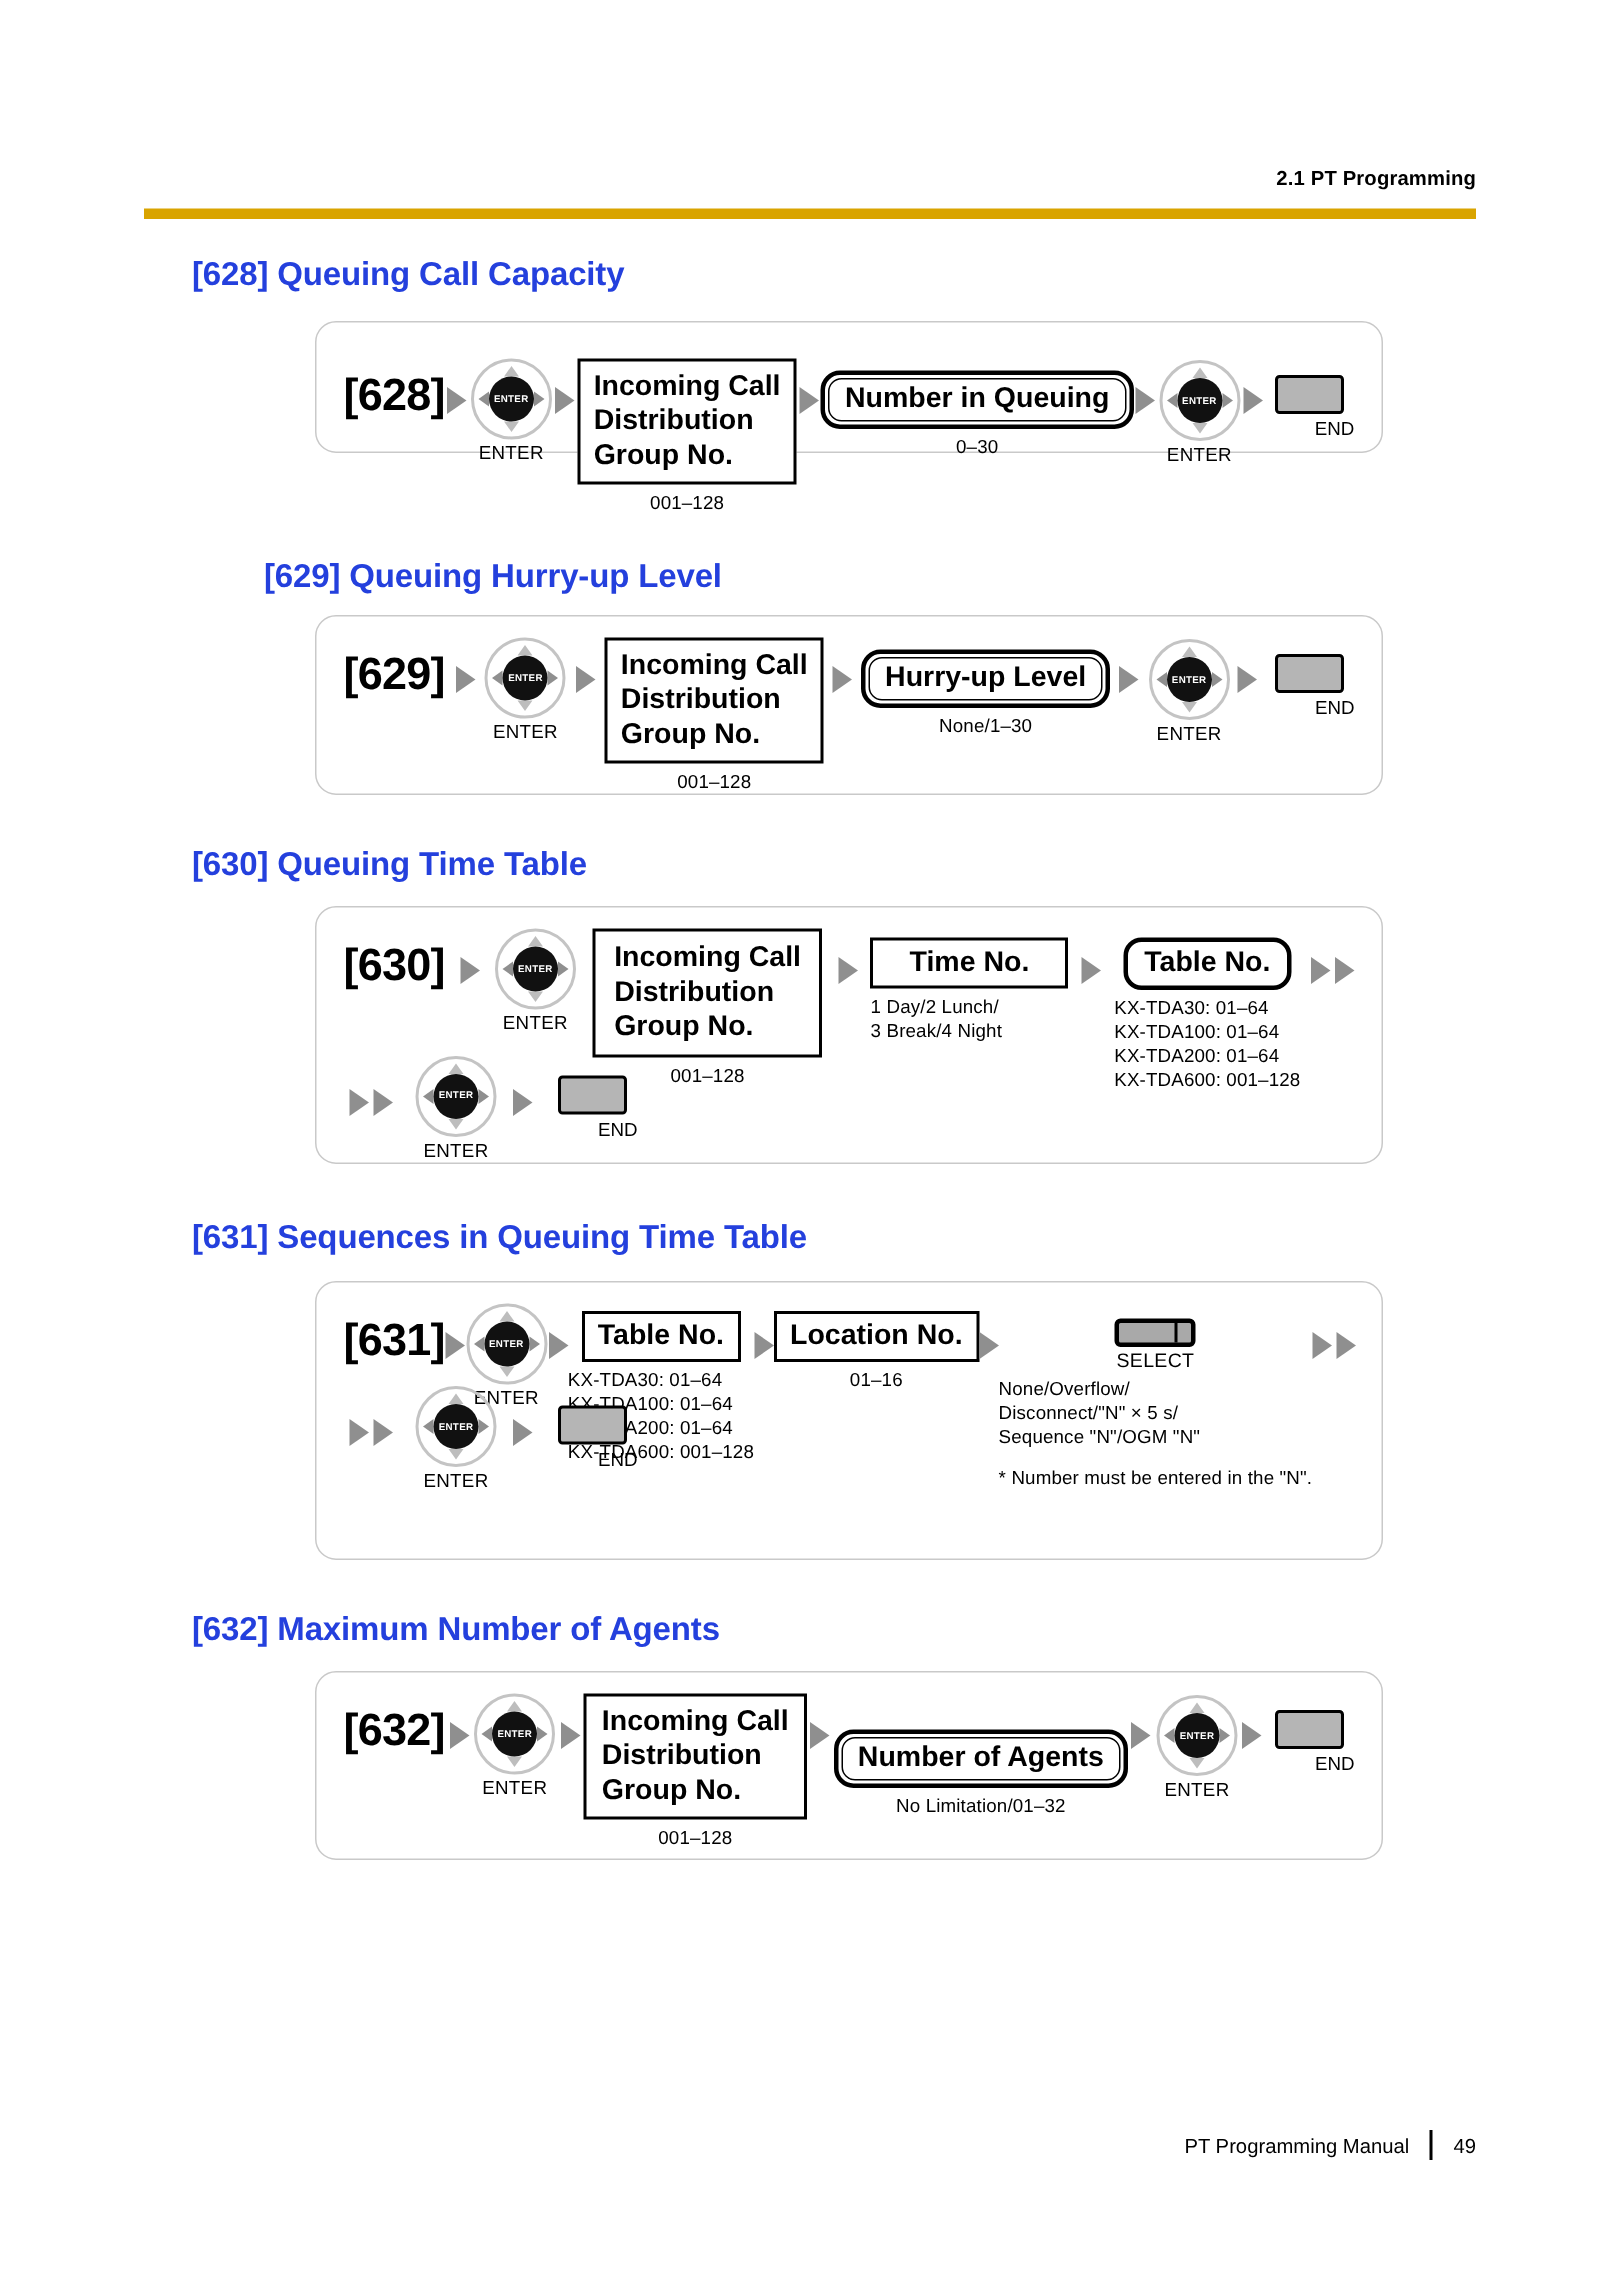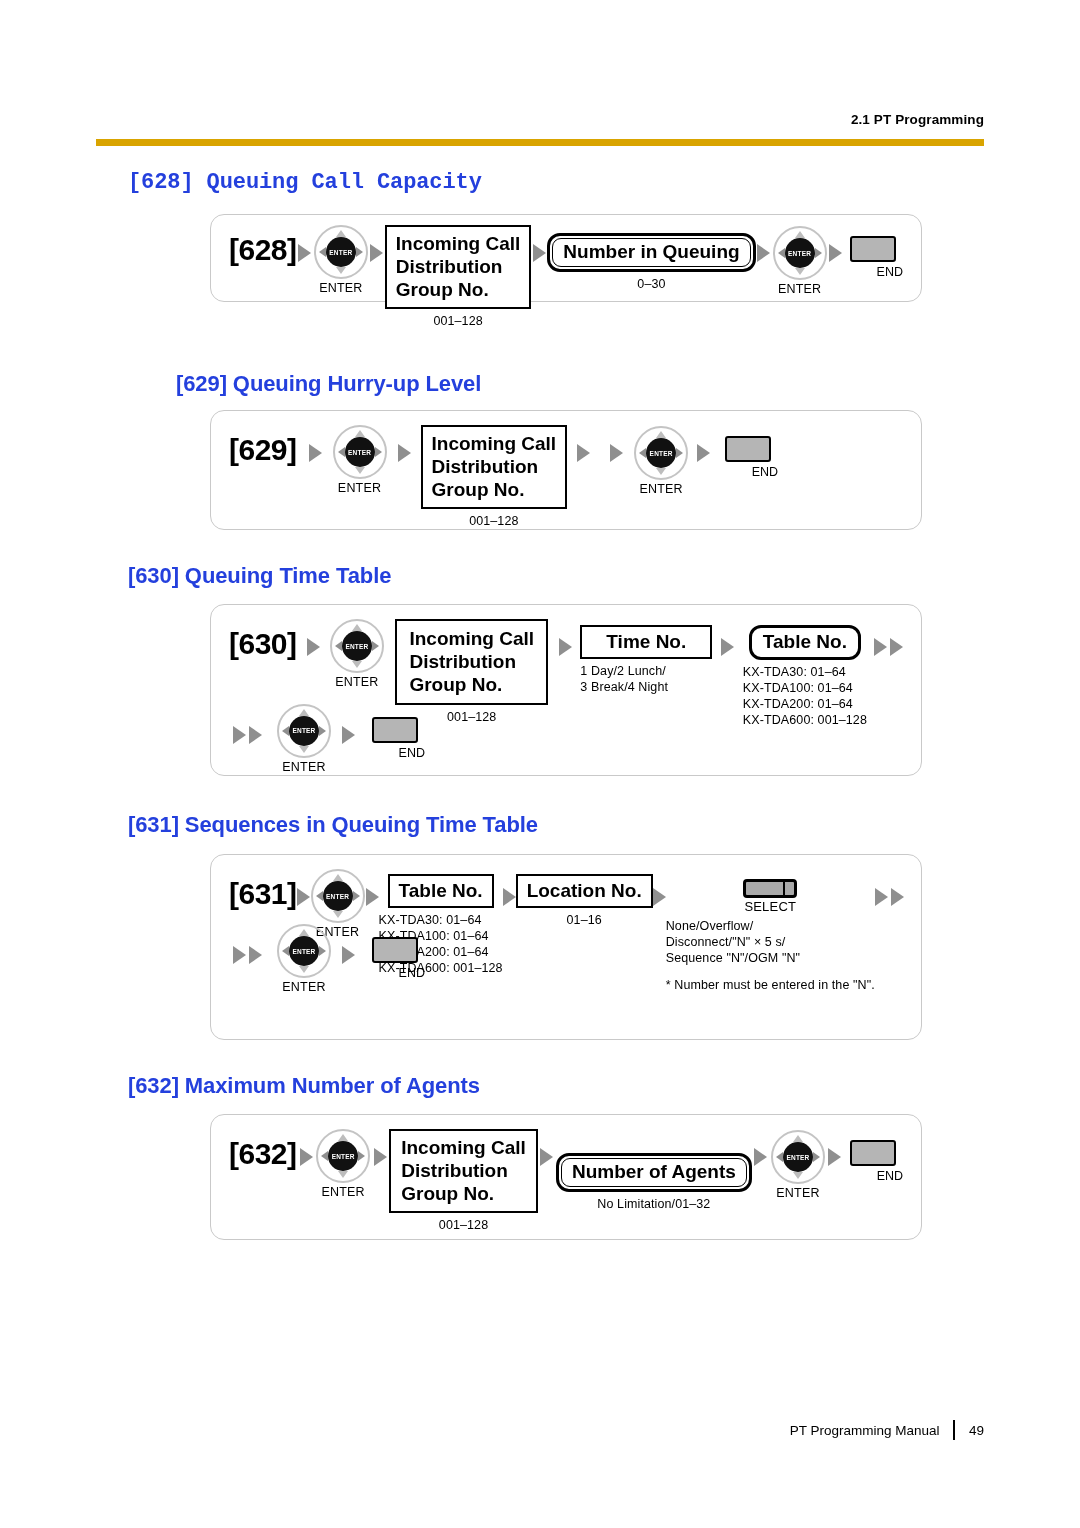--- a/index.html
+++ b/index.html
@@ -186,22 +186,22 @@
   }
 </style>
 </head>
 <body>
 
 <div class="page-header">
   <span class="hdr-text">2.1 PT Programming</span>
 </div>
 <div class="gold-rule"></div>
 
-<div class="sec-heading" style="top:170px;font-family:Liberation Mono, monospace;">[628] Queuing Call Capacity</div>
-<div class="diagram" style="top:214px;height:88px;padding:10px 18px;">
+<div class="sec-heading" style="top:170px;">[628] Queuing Call Capacity</div>
+<div class="diagram" style="top:214px;height:88px;padding:24px 18px;">
   <div class="row">
     <div class="code">[628]</div>
     <div style="width:12px;"></div>
     <div class="arrow" style="margin-top:19px;"></div>
     <div style="width:10px;"></div>
     <div class="navkey">
       <div class="navdial">
         <i class="up"></i>
         <i class="dn"></i>
         <i class="lf"></i>
@@ -281,20 +281,24 @@
       <div class="fieldbox">
         <div>Incoming Call</div>
         <div>Distribution</div>
         <div>Group No.</div>
       </div>
       <div class="cap">001–128</div>
     </div>
     <div style="width:10px;"></div>
     <div class="arrow" style="margin-top:19px;"></div>
     <div style="width:10px;"></div>
+    <div class="fieldwrap" style="margin-top:8px;">
+      <div class="pillbox"><span>Hurry-up Level</span></div>
+      <div class="cap">None/1–30</div>
+    </div>
     <div style="width:10px;"></div>
     <div class="arrow" style="margin-top:19px;"></div>
     <div style="width:10px;"></div>
     <div class="navkey" style="margin-top:1px;">
       <div class="navdial">
         <i class="up"></i>
         <i class="dn"></i>
         <i class="lf"></i>
         <i class="rt"></i>
         <div class="hub">

